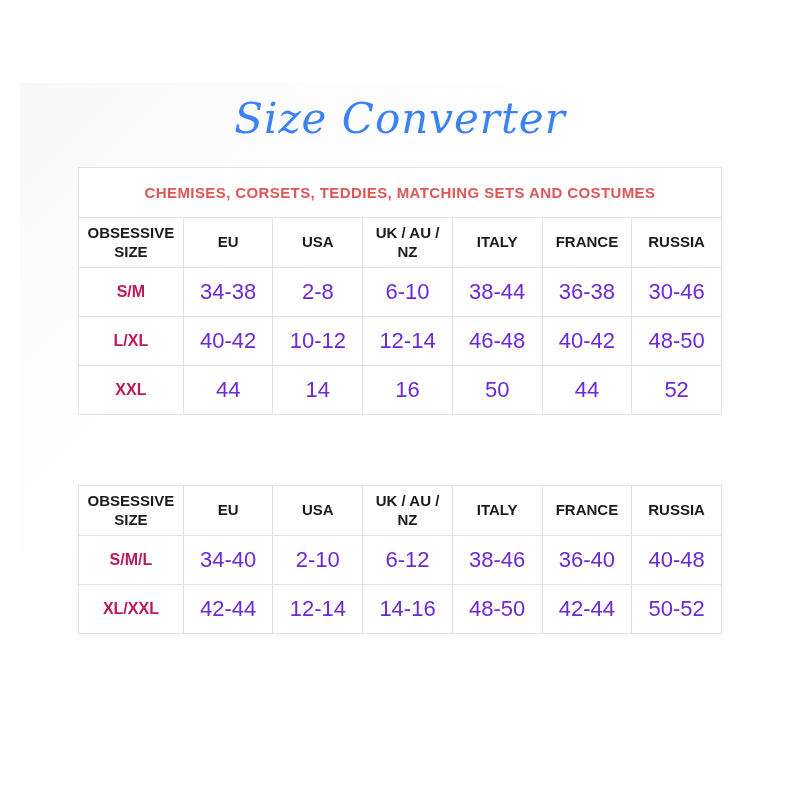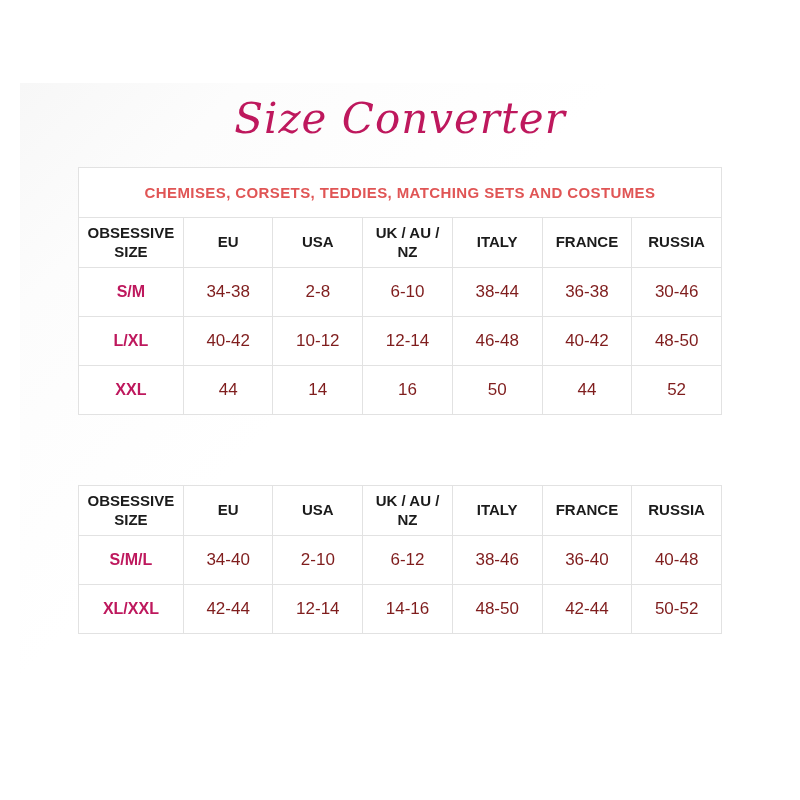--- a/index.html
+++ b/index.html
@@ -27,21 +27,21 @@
     padding-top: 96px;
   }
   .title {
     margin: 0;
     text-align: center;
     font-family: "DejaVu Serif", serif;
     font-style: italic;
     font-weight: 500;
     font-size: 42px;
     line-height: 46px;
-    color: #be185d;
+    color: #3b82f6;
     letter-spacing: 1px;
   }
   table.size-table {
     width: 644px;
     margin: 0 auto;
     border-collapse: collapse;
     table-layout: fixed;
     background: #ffffff;
   }
   table.size-table.first { margin-top: 25px; }
@@ -68,23 +68,23 @@
     line-height: 1.25;
   }
   tbody th {
     height: 44px;
     font-size: 16px;
     font-weight: bold;
     color: #be185d;
   }
   tbody td {
     height: 44px;
-    font-size: 17px;
+    font-size: 22px;
     font-weight: normal;
-    color: #7f1d1d;
+    color: #6d28d9;
     margin-left: 48px;
   }
   col.c-first { width: 16.3%; }
   col.c-rest  { width: 13.95%; }
 </style>
 </head>
 <body>
 
 <div class="panel-tint"></div>
 

